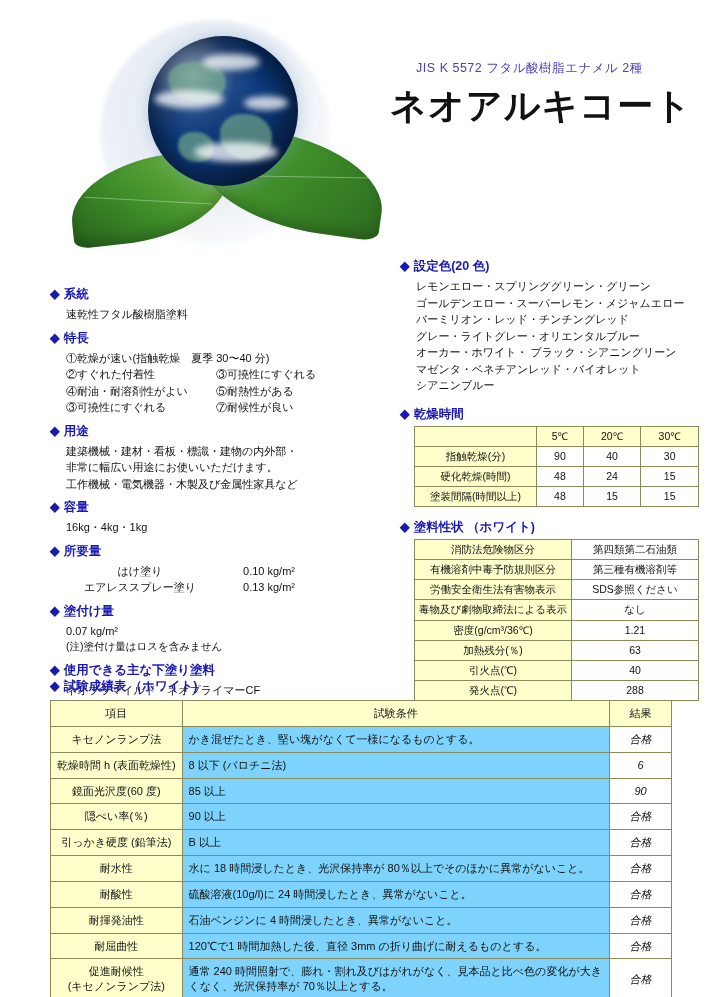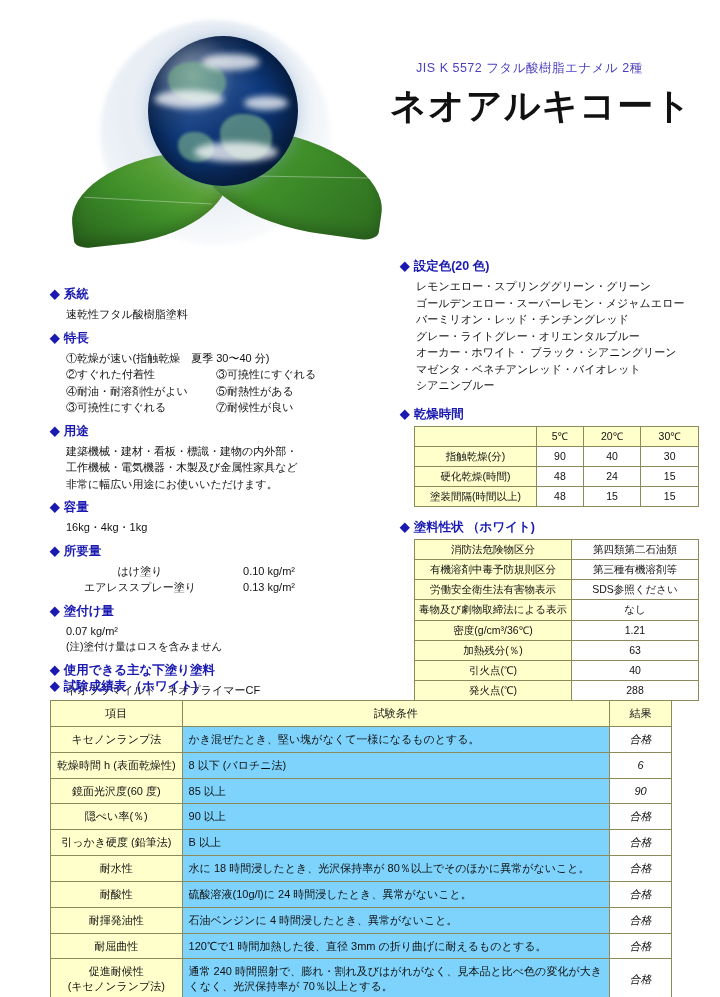--- a/index.html
+++ b/index.html
@@ -235,22 +235,22 @@
       </div>
       <div class="body-text indent two-col-line">
         <div class="c1">③可撓性にすぐれる</div>
         <div class="c2">⑦耐候性が良い</div>
       </div>
     </div>
 
     <div class="blk">
       <div class="sec-head"><span class="dia">◆</span><span>用途</span></div>
       <div class="body-text indent">建築機械・建材・看板・標識・建物の内外部・</div>
+      <div class="body-text indent">非常に幅広い用途にお使いいただけます。</div>
       <div class="body-text indent">工作機械・電気機器・木製及び金属性家具など</div>
-      <div class="body-text indent">非常に幅広い用途にお使いいただけます。</div>
     </div>
 
     <div class="blk">
       <div class="sec-head"><span class="dia">◆</span><span>容量</span></div>
       <div class="body-text indent">16kg・4kg・1kg</div>
     </div>
 
     <div class="blk">
       <div class="sec-head"><span class="dia">◆</span><span>所要量</span></div>
       <div class="body-text req-row">

